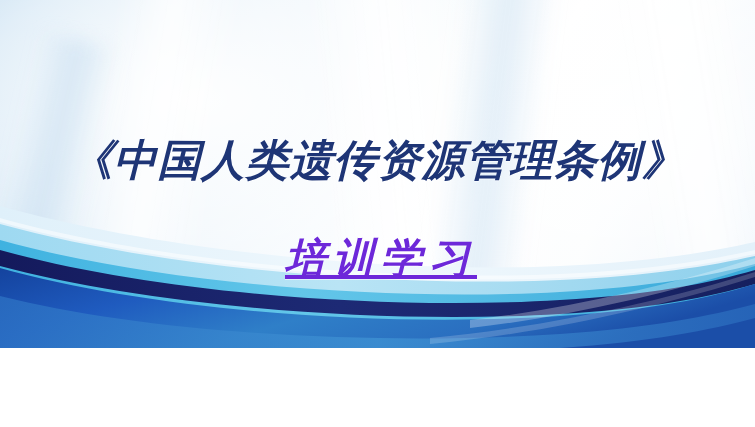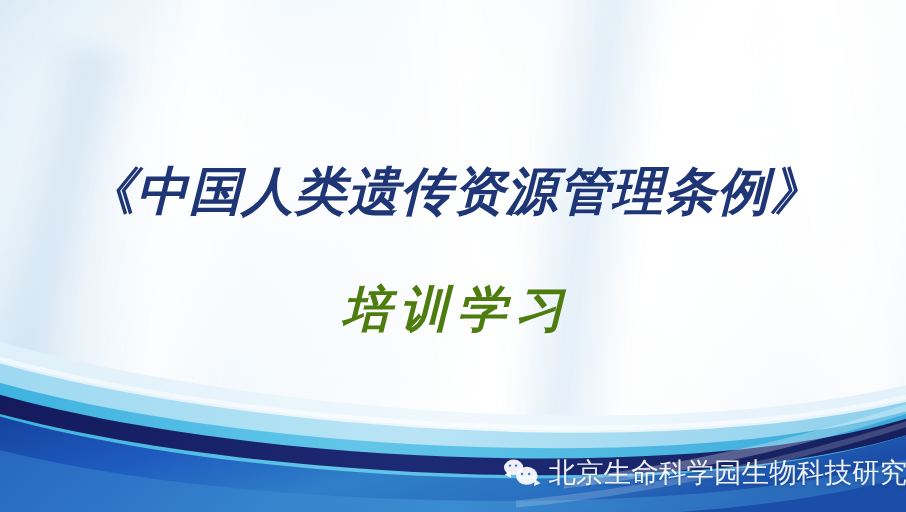--- a/index.html
+++ b/index.html
@@ -3,21 +3,21 @@
 <meta charset="utf-8">
 <style>
   html, body {
     margin: 0;
     padding: 0;
     background: #ffffff;
   }
   #slide {
     position: relative;
     width: 755px;
-    height: 427px;
+    height: 348px;
     overflow: hidden;
     font-family: "Liberation Serif", "DejaVu Serif", serif;
     background: #f2f7fc;
   }
 
   
   .bg-base {
     position: absolute;
     inset: 0;
     background:
@@ -146,26 +146,27 @@
   }
   .sub-title {
     position: absolute;
     left: 0;
     top: 238px;
     width: 755px;
     font-size: 41px;
     line-height: 1;
     letter-spacing: 7px;
     text-indent: 7px;
-    color: #4d7c0f;
+    color: #6d28d9;
     font-weight: bold;
     font-style: italic;
     font-family: "Liberation Serif", "DejaVu Serif", serif;
     white-space: nowrap;
     text-shadow: 0 1px 0 rgba(255,255,255,0.55);
+    text-decoration: underline;
   }
 
   
   .watermark {
     position: absolute;
     left: 420px;
     top: 382px;
     display: flex;
     align-items: center;
     gap: 7px;

